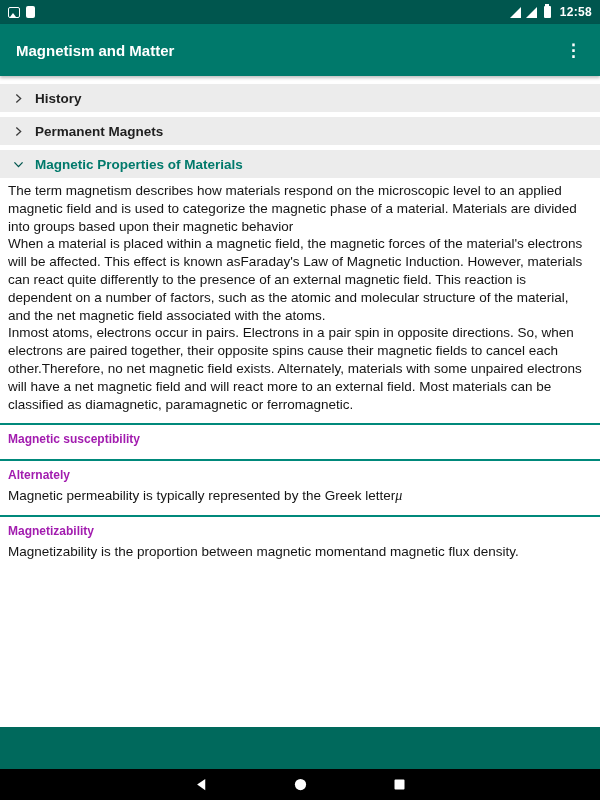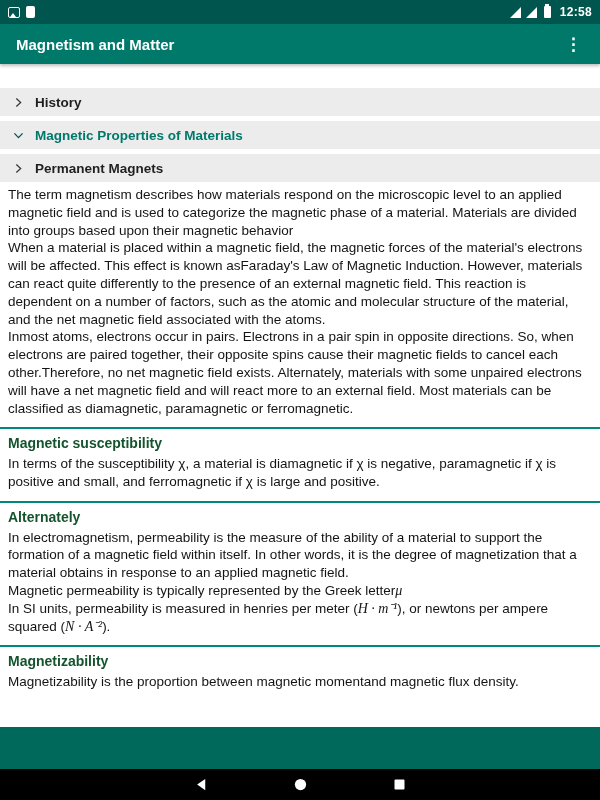--- a/index.html
+++ b/index.html
@@ -39,34 +39,34 @@
     width:7px; height:12px; background:#fff; border-radius:1px;
     position:relative; display:inline-block; margin-left:2px;
   }
   .icon-battery::before {
     content:""; position:absolute; top:-2px; left:1.5px; width:4px; height:2px; background:#fff;
   }
   .sb-time { font-size:12px; font-weight:bold; margin-left:4px; letter-spacing:.3px; }
 
   
   .app-bar {
-    height:40px; background:#00796B; color:#fff; flex:0 0 auto;
+    height:52px; background:#00796B; color:#fff; flex:0 0 auto;
     display:flex; align-items:center; justify-content:space-between;
     padding:0 14px 0 16px;
     box-shadow:0 2px 3px rgba(0,0,0,.25);
     position:relative; z-index:2;gap:24px;
   }
   .app-title { font-size:15px; font-weight:bold; }
   .overflow-btn {
     font-size:17px; font-weight:bold; cursor:pointer; line-height:1;
     padding:2px 4px;
   }
 
   
-  .sections { background:#fff; padding-top:24px; flex:0 0 auto; }
+  .sections { background:#fff; padding-top:8px; flex:0 0 auto; }
   .section-row {
     height:28px; background:#ECECEC; display:flex; align-items:center;
     gap:10px; padding:0 12px; margin-bottom:5px; cursor:pointer;
   }
   .section-row:last-child { margin-bottom:0; }
   .section-label { font-size:13.5px; font-weight:bold; color:#1f1f1f; }
   .section-row.expanded .section-label { color:#00796B; }
   .chev { width:13px; height:13px; display:inline-flex; }
 
   
@@ -74,21 +74,21 @@
     flex:1 1 auto; overflow:hidden; background:#fff;
     padding:4px 8px 12px 8px;
     font-size:13.5px; line-height:17.8px; color:#141414;
   }
   .content p { margin:0; }
   .divider {
     border:none; border-top:2px solid #00897B;
     margin:10px -8px 6px -8px;
   }
   .subheading {
-    margin:0 0 2px 0; font-size:14px; font-weight:bold; color:#14532d;
+    margin:0 0 2px 0; font-size:12px; font-weight:bold; color:#a21caf;
   }
   .math {
     font-family:"Liberation Serif", serif; font-style:italic; font-size:14px;
   }
 
   
   .footer-accent { height:42px; background:#00695C; flex:0 0 auto; }
   .nav-bar {
     height:31px; background:#000; flex:0 0 auto;
     display:flex; align-items:center; justify-content:center; gap:84px;
@@ -120,55 +120,52 @@
 
   <div class="sections">
     <div class="section-row">
       <span class="chev">
         <svg viewBox="0 0 24 24" width="13" height="13">
             <path d="M8 4.5 L16 12 L8 19.5" fill="none" stroke="#3a3a3a" stroke-width="2.4"></path>
           </svg>
       </span>
       <span class="section-label">History</span>
     </div>
+    <div class="section-row">
+      <span class="chev">
+        <svg viewBox="0 0 24 24" width="13" height="13">
+            <path d="M8 4.5 L16 12 L8 19.5" fill="none" stroke="#3a3a3a" stroke-width="2.4"></path>
+          </svg>
+      </span>
+      <span class="section-label">Permanent Magnets</span>
+    </div>
     <div class="section-row expanded">
       <span class="chev">
         <svg viewBox="0 0 24 24" width="13" height="13">
             <path d="M4.5 8 L12 16 L19.5 8" fill="none" stroke="#00564E" stroke-width="2.4"></path>
           </svg>
       </span>
       <span class="section-label">Magnetic Properties of Materials</span>
-    </div>
-    <div class="section-row">
-      <span class="chev">
-        <svg viewBox="0 0 24 24" width="13" height="13">
-            <path d="M8 4.5 L16 12 L8 19.5" fill="none" stroke="#3a3a3a" stroke-width="2.4"></path>
-          </svg>
-      </span>
-      <span class="section-label">Permanent Magnets</span>
     </div>
   </div>
 
   <div class="content">
     <p>The term magnetism describes how materials respond on the microscopic level to an applied magnetic field and is used to categorize the magnetic phase of a material. Materials are divided into groups based upon their magnetic behavior</p>
     <p>When a material is placed within a magnetic field, the magnetic forces of the material's electrons will be affected. This effect is known asFaraday's Law of Magnetic Induction. However, materials can react quite differently to the presence of an external magnetic field. This reaction is dependent on a number of factors, such as the atomic and molecular structure of the material, and the net magnetic field associated with the atoms.</p>
     <p>Inmost atoms, electrons occur in pairs. Electrons in a pair spin in opposite directions. So, when electrons are paired together, their opposite spins cause their magnetic fields to cancel each other.Therefore, no net magnetic field exists. Alternately, materials with some unpaired electrons will have a net magnetic field and will react more to an external field. Most materials can be classified as diamagnetic, paramagnetic or ferromagnetic.</p>
 
     <div>
       <hr class="divider">
       <h3 class="subheading">Magnetic susceptibility</h3>
-      <p>In terms of the susceptibility χ, a material is diamagnetic if χ is negative, paramagnetic if χ is positive and small, and ferromagnetic if χ is large and positive.</p>
     </div>
 
     <div>
       <hr class="divider">
       <h3 class="subheading">Alternately</h3>
-      <p>In electromagnetism, permeability is the measure of the ability of a material to support the formation of a magnetic field within itself. In other words, it is the degree of magnetization that a material obtains in response to an applied magnetic field.</p>
       <p><span>Magnetic permeability is typically represented by the Greek letter</span><span class="math">μ</span></p>
-      <p><span>In SI units, permeability is measured in henries per meter (</span><span class="math">H · m⁻¹</span><span>), or newtons per ampere squared (</span><span class="math">N · A⁻²</span><span>).</span></p>
     </div>
 
     <div>
       <hr class="divider">
       <h3 class="subheading">Magnetizability</h3>
       <p>Magnetizability is the proportion between magnetic momentand magnetic flux density.</p>
     </div>
   </div>
 
   <div class="footer-accent"></div>

